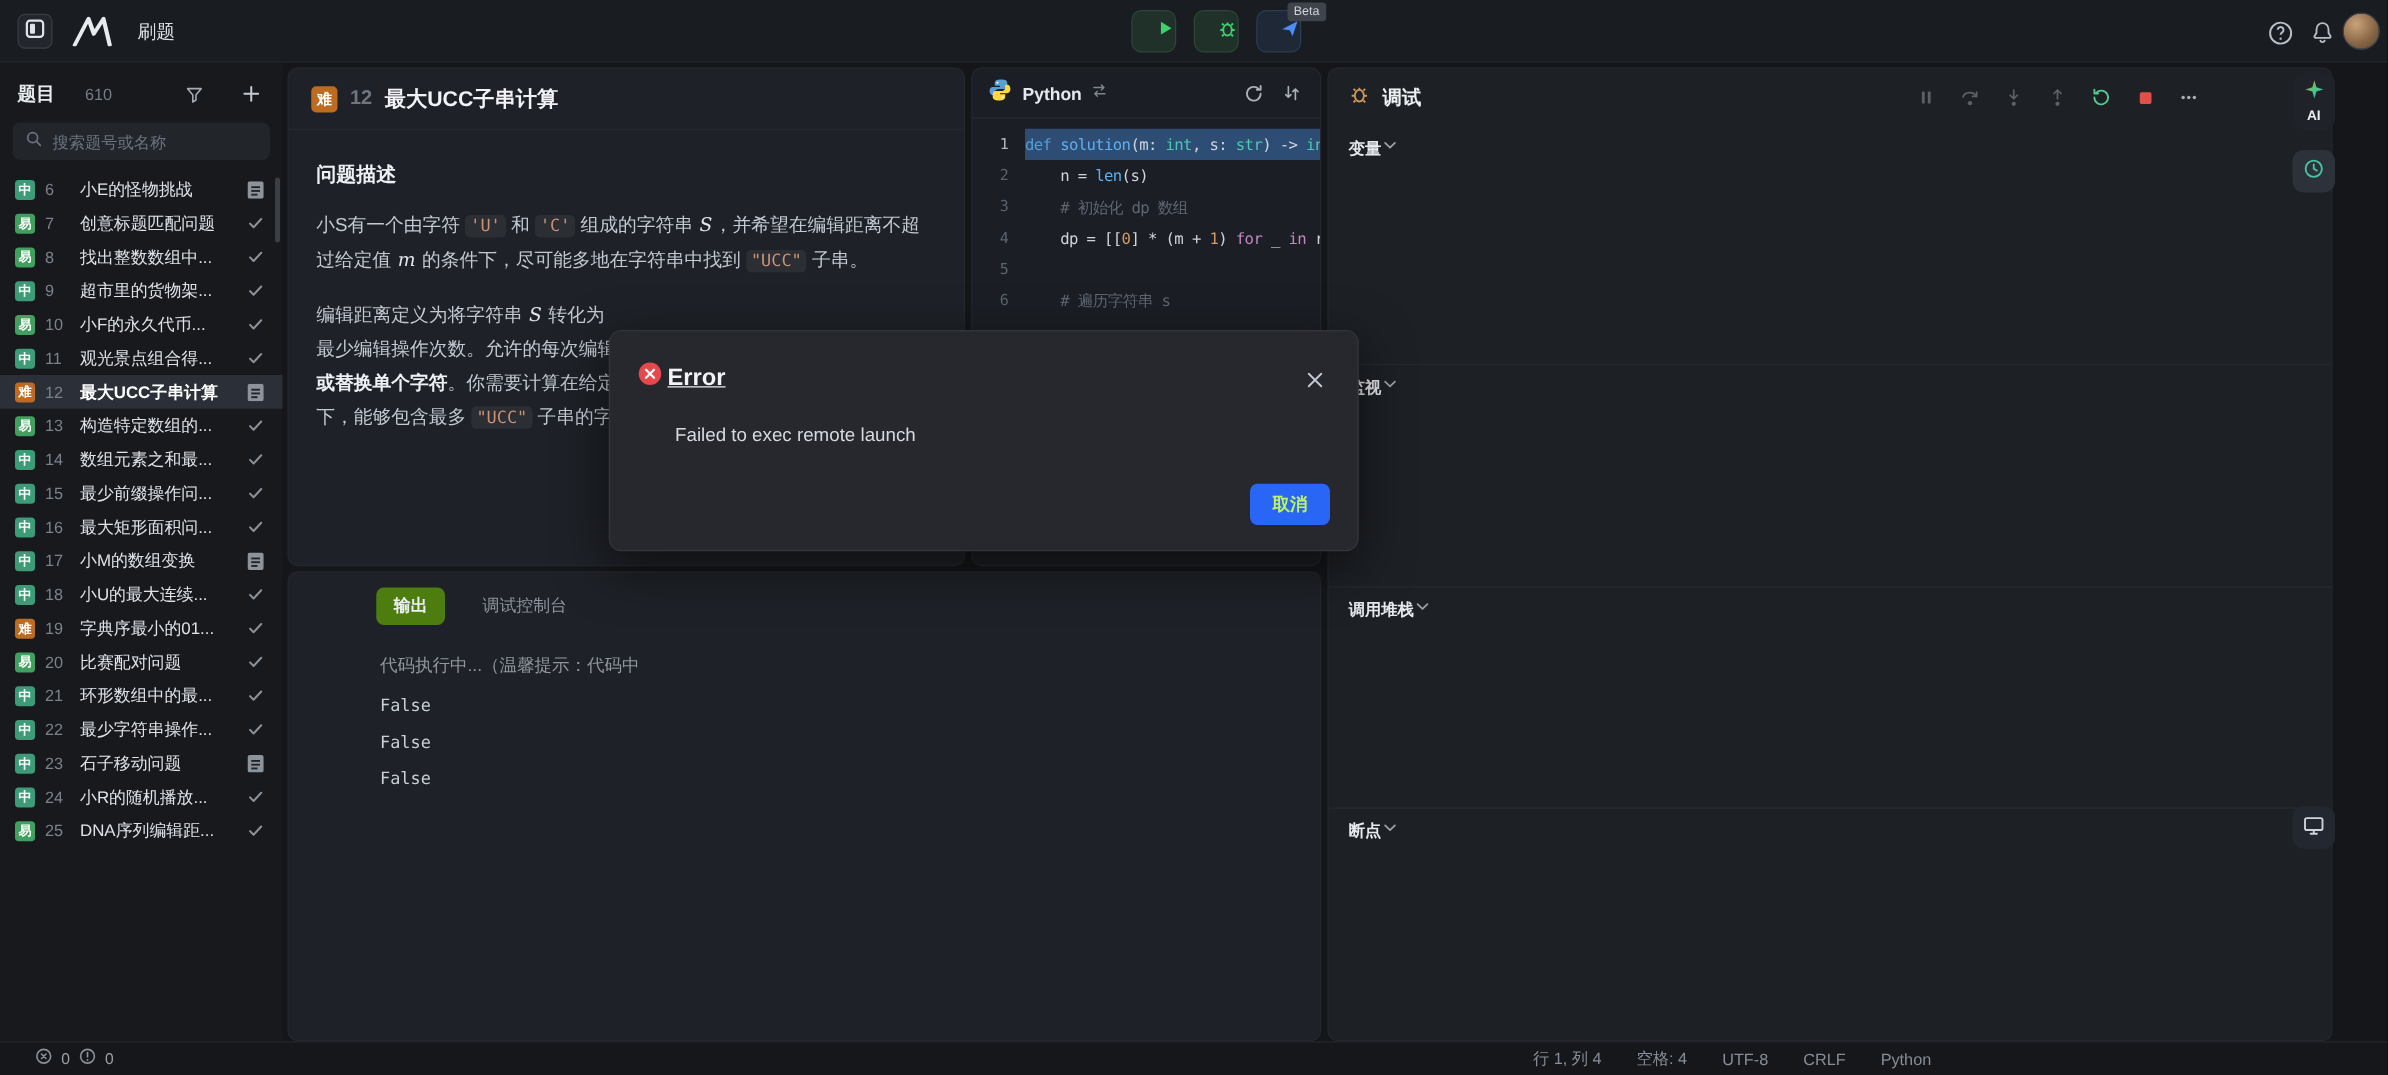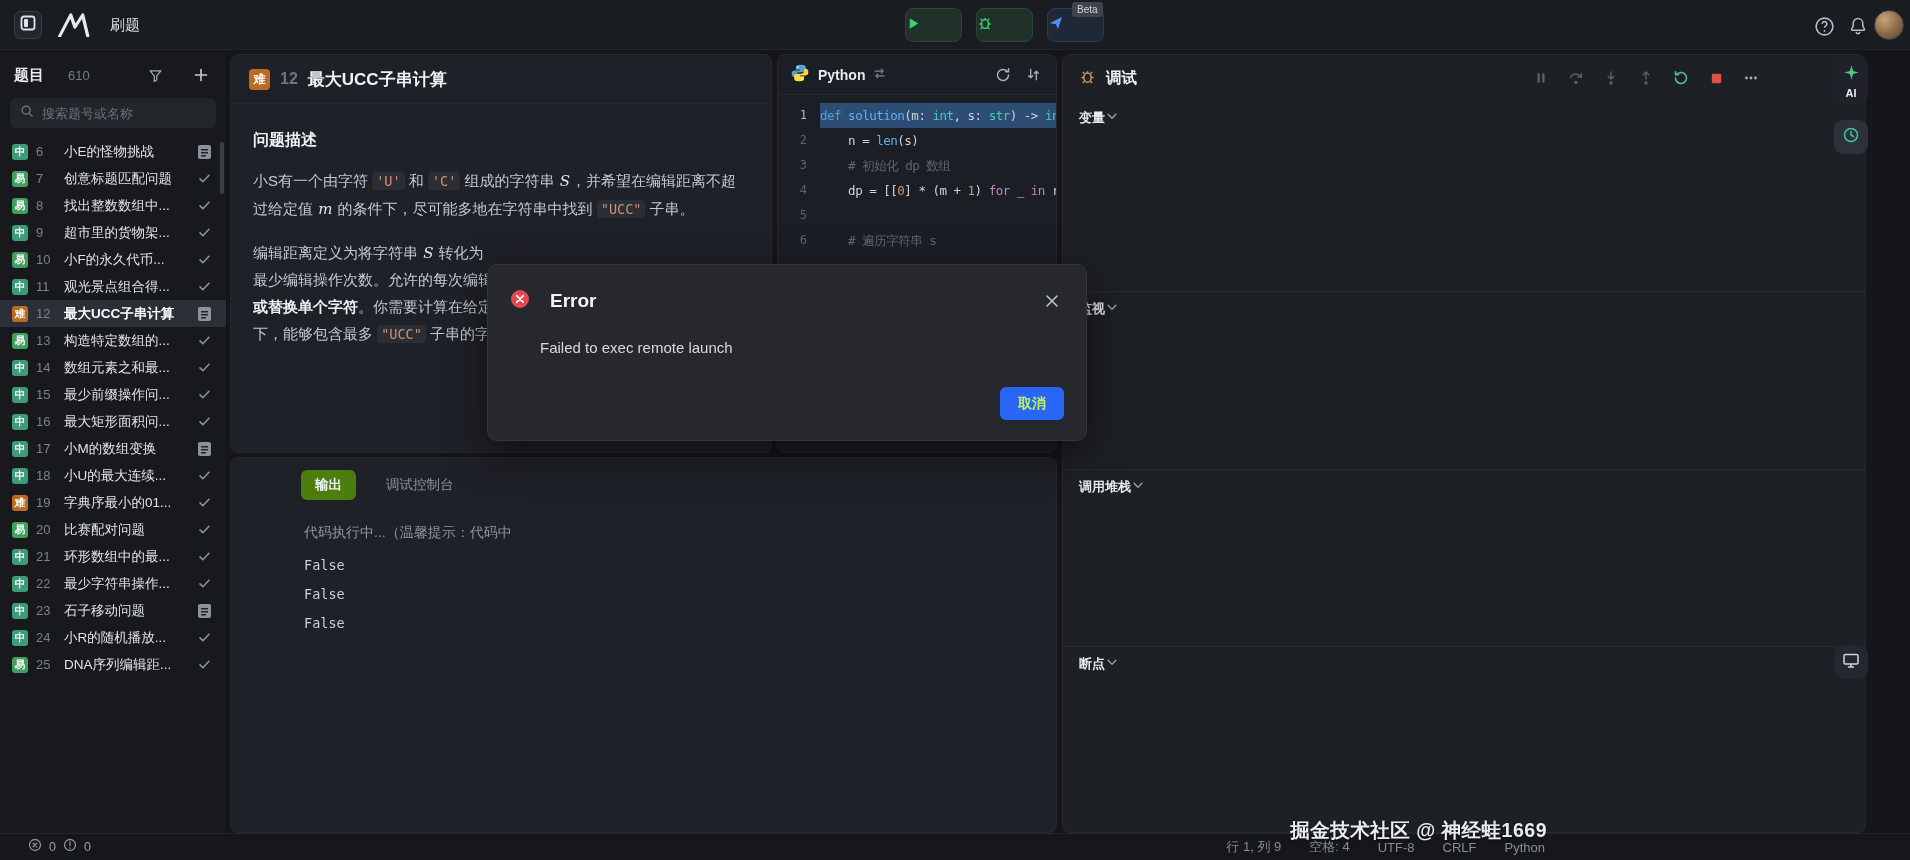--- a/index.html
+++ b/index.html
@@ -6,21 +6,21 @@
   html,body { background:#0e1013; }
   body { font-family:"Liberation Sans","DejaVu Sans",sans-serif; color:#e8ebee; }
   .screen { position:relative; width:1910px; height:860px; background:#141619; overflow:hidden; }
 
   
   .topbar { position:absolute; left:0; top:0; width:1910px; height:50px; background:#191c21; border-bottom:1px solid #22262c; z-index:10; }
   .app-logo-btn { position:absolute; left:14px; top:11px; width:28px; height:28px; border-radius:6px; background:#23262c; border:1px solid #3a3f46; display:flex; align-items:center; justify-content:center; }
   .logo-mark { position:absolute; left:58px; top:13px; transform:skewX(-8deg); }
   .app-title { position:absolute; left:110px; top:0; height:50px; display:flex; align-items:center; font-size:15px; color:#dde1e6; }
   .run-cluster { position:absolute; left:905px; top:8px; display:flex; gap:14px; }
-  .tb-btn { width:57px; height:34px; border-radius:8px; display:flex; align-items:center; justify-content:flex-start; position:relative; cursor:pointer; }
+  .tb-btn { width:36px; height:34px; border-radius:8px; display:flex; align-items:center; justify-content:flex-end; position:relative; cursor:pointer; }
   .tb-btn.run-btn, .tb-btn.debug-btn { background:#1f3129; border:1px solid #2c4737; }
   .tb-btn.deploy-btn { background:#1f2836; border:1px solid #2b3c55; }
   .beta-tag { position:absolute; top:-7px; left:24px; background:#3f444c; color:#ced3d9; font-size:10px; line-height:13px; padding:1px 5px; border-radius:3px; white-space:nowrap; }
   .topbar-right-icon { position:absolute; top:15px; width:22px; height:22px; display:flex; align-items:center; justify-content:center; cursor:pointer; }
   .avatar { position:absolute; left:1874px; top:10px; width:30px; height:30px; border-radius:50%; background:radial-gradient(circle at 35% 30%, #caa27a, #8a6847 55%, #57432e); border:1px solid #3a3f46; }
 
   
   .sidebar { position:absolute; left:0; top:50px; bottom:27px; width:226px; background:#17191d; }
   .sidebar-header { display:flex; align-items:center; height:34px; margin-top:8px; padding:0 14px; gap:24px; }
   .sidebar-title { font-size:15px; font-weight:700; color:#e7eaee; }
@@ -116,21 +116,21 @@
   .status-left { position:absolute; left:28px; top:0; height:26px; display:flex; align-items:center; gap:7px; }
   .status-count { font-size:12.5px; color:#9aa1a9; }
   .status-right { position:absolute; right:365px; top:0; height:26px; display:flex; align-items:center; gap:28px; }
   .status-item { font-size:13px; color:#868d96; cursor:pointer; white-space:nowrap; }
 
   
   .watermark { position:absolute; right:363px; bottom:16px; font-size:19.5px; font-weight:600; color:#e9edf2; letter-spacing:0.5px; z-index:40; text-shadow:0 1px 3px rgba(0,0,0,0.45); }
 
   
   .modal { position:absolute; left:487px; top:264px; width:600px; height:177px; background:#26282e; border:1px solid #32363d; border-radius:10px; box-shadow:0 12px 42px rgba(0,0,0,0.55); z-index:100; }
-  .modal-title-row { display:flex; align-items:center; gap:20px; padding:24px 24px 0 22px; }
+  .modal-title-row { display:flex; align-items:flex-end; gap:4px; padding:24px 24px 0 22px;text-decoration:underline; }
   .modal-title { font-size:19px; font-weight:700; color:#f2f4f6; flex:1; }
   .modal-close { width:20px; height:20px; display:flex; align-items:center; justify-content:center; cursor:pointer; }
   .modal-message { padding:26px 24px 0 52px; font-size:15px; color:#d6dae0; }
   .modal-cancel { position:absolute; right:22px; bottom:20px; width:64px; height:33px; border:none; border-radius:6px; color:#bef264; font-size:14px; font-weight:600; font-family:inherit; display:flex; align-items:center; justify-content:center; cursor:pointer; }
 </style>
 </head>
 <body>
 
 <div class="screen">
 
@@ -642,29 +642,28 @@
       <span>
         <svg width="14" height="14" viewBox="0 0 14 14" fill="none" stroke="#8a9199" stroke-width="1.3" stroke-linecap="round">
             <circle cx="7" cy="7" r="5.5"></circle>
             <path d="M7 4v3.6"></path>
             <circle cx="7" cy="10" r="0.8" fill="#8a9199" stroke="none"></circle>
           </svg>
       </span>
       <span class="status-count">0</span>
     </div>
     <div class="status-right">
-        <span class="status-item">行 1, 列 9</span>
+        <span class="status-item">行 1, 列 4</span>
         <span class="status-item">空格: 4</span>
         <span class="status-item">UTF-8</span>
         <span class="status-item">CRLF</span>
         <span class="status-item">Python</span>
       </div>
   </footer>
 
-  <div class="watermark">掘金技术社区 @ 神经蛙1669</div>
 
   <div class="modal">
     <div class="modal-title-row">
       <span>
         <svg width="20" height="20" viewBox="0 0 20 20">
             <circle cx="10" cy="10" r="9" fill="#e5484d"></circle>
             <path d="M6.8 6.8l6.4 6.4M13.2 6.8l-6.4 6.4" stroke="#fff" stroke-width="1.8" stroke-linecap="round"></path>
           </svg>
       </span>
       <span class="modal-title">Error</span>

